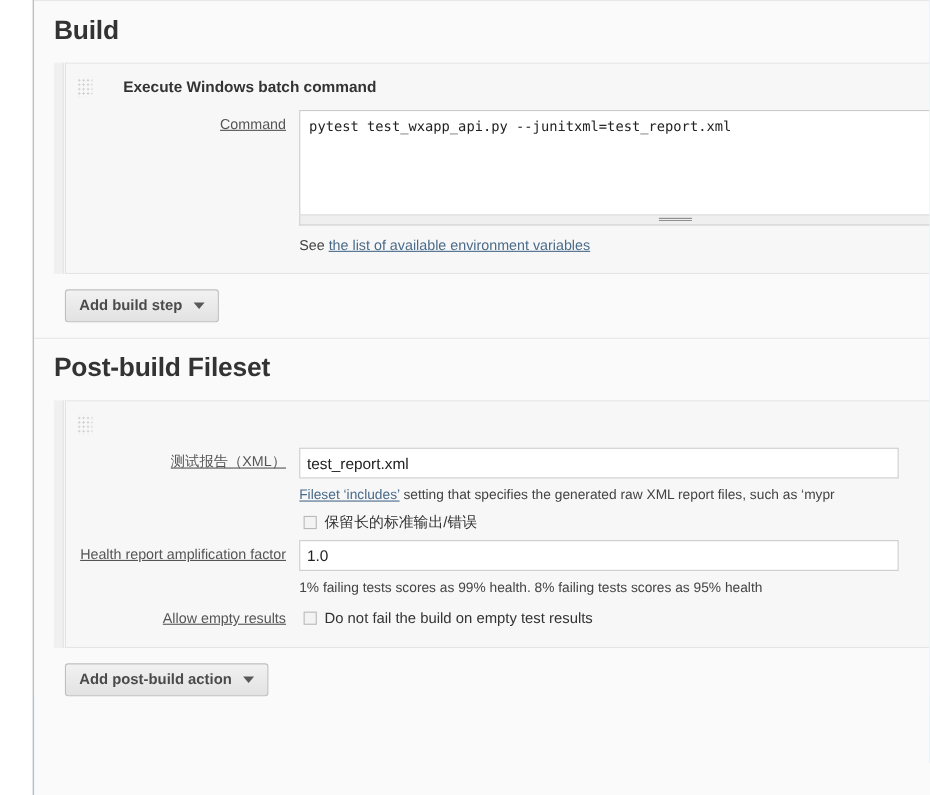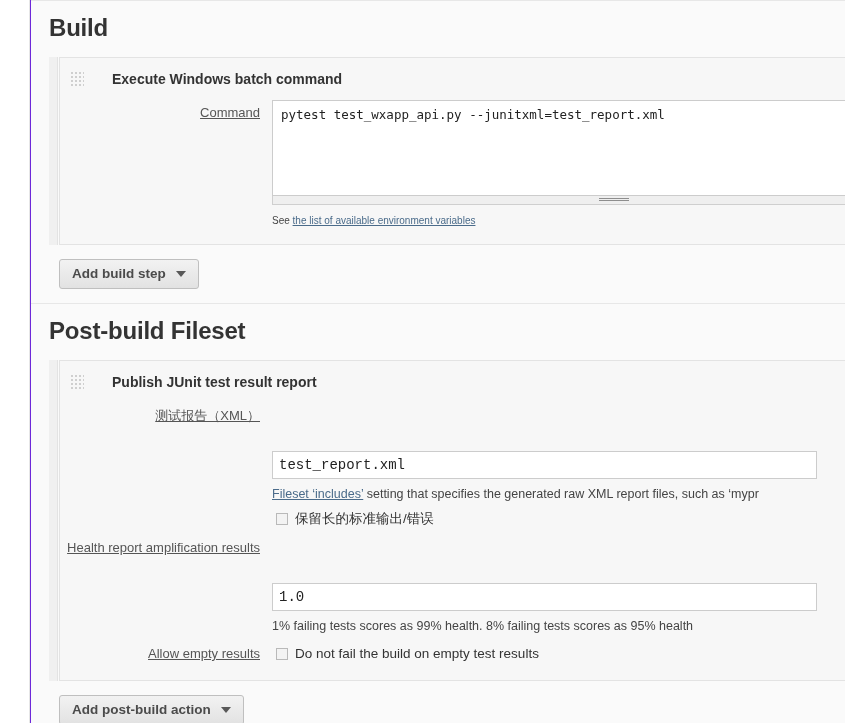--- a/index.html
+++ b/index.html
@@ -9,21 +9,21 @@
     overflow: hidden;
     background: #ffffff;
     font-family: "Liberation Sans", "DejaVu Sans", sans-serif;
     color: #333333;
   }
 
   #root {
     position: relative;
     width: 845px;
     height: 723px;
-    background: #6d28d9;
+    background: #7dd3fc;
   }
 
   
   .left-gutter {
     position: absolute;
     left: 0; top: 0;
     width: 30px; height: 723px;
     background: #ffffff;
     border-right: 1px solid #e6e6e6;
   }
@@ -155,39 +155,38 @@
     top: 2px;
     width: 30px;
     height: 4px;
     background:
       linear-gradient(#8e8e8e 0 1px, transparent 1px 2px,
                       #8e8e8e 2px 3px, transparent 3px 4px);
   }
 
   .help-line {
     padding: 10px 0 2px 0;
-    font-size: 10px;
+    font-size: 13px;
     color: #444444;
   }
   a.link {
     color: #4a6b8a;
     text-decoration: underline;
   }
 
   input.text-input {
     display: block;
     height: 28px;
     padding: 3px 6px;
     border: 1px solid #cccccc;
     background: #ffffff;
     font-size: 14px;
     color: #222222;
     outline: none;
-    font-family: Liberation Mono, monospace;
-    margin-top: 48px;
+    font-family: Liberation Sans, sans-serif;
   }
   input.w-long { width: 545px; }
 
   .desc {
     font-size: 12.5px;
     color: #444444;
     padding: 8px 17px 4px 0;
     white-space: nowrap;
     overflow: hidden;
   }
@@ -296,41 +295,40 @@
       <div class="section-head">
         <div class="section-title">Post-build Fileset</div>
       </div>
 
       <div class="block-wrap">
         <div class="block-bar"></div>
         <div class="block">
 
           <div class="block-header">
             <span class="grip"></span>
-            <span class="block-name">Publish JUnit test result report</span>
           </div>
 
           <div class="block-body">
 
             <div class="row">
               <div class="row-label">测试报告（XML）</div>
               <div class="row-field">
                 <input class="text-input w-long" type="text" value="test_report.xml" style="">
                 <div class="desc">
                   <a class="link" href="#">Fileset ‘includes’</a><span> setting that specifies the generated raw XML report files, such as ‘mypr</span>
                 </div>
                 <div class="check-row">
                   <span class="cb"></span>
                   <span class="cb-label">保留长的标准输出/错误</span>
                 </div>
               </div>
             </div>
 
             <div class="row">
-              <div class="row-label">Health report amplification results</div>
+              <div class="row-label">Health report amplification factor</div>
               <div class="row-field">
                 <input class="text-input w-long" type="text" value="1.0" style="">
                 <div class="desc">1% failing tests scores as 99% health. 8% failing tests scores as 95% health</div>
               </div>
             </div>
 
             <div class="row">
               <div class="row-label">Allow empty results</div>
               <div class="row-field">
                 <div class="check-row">

